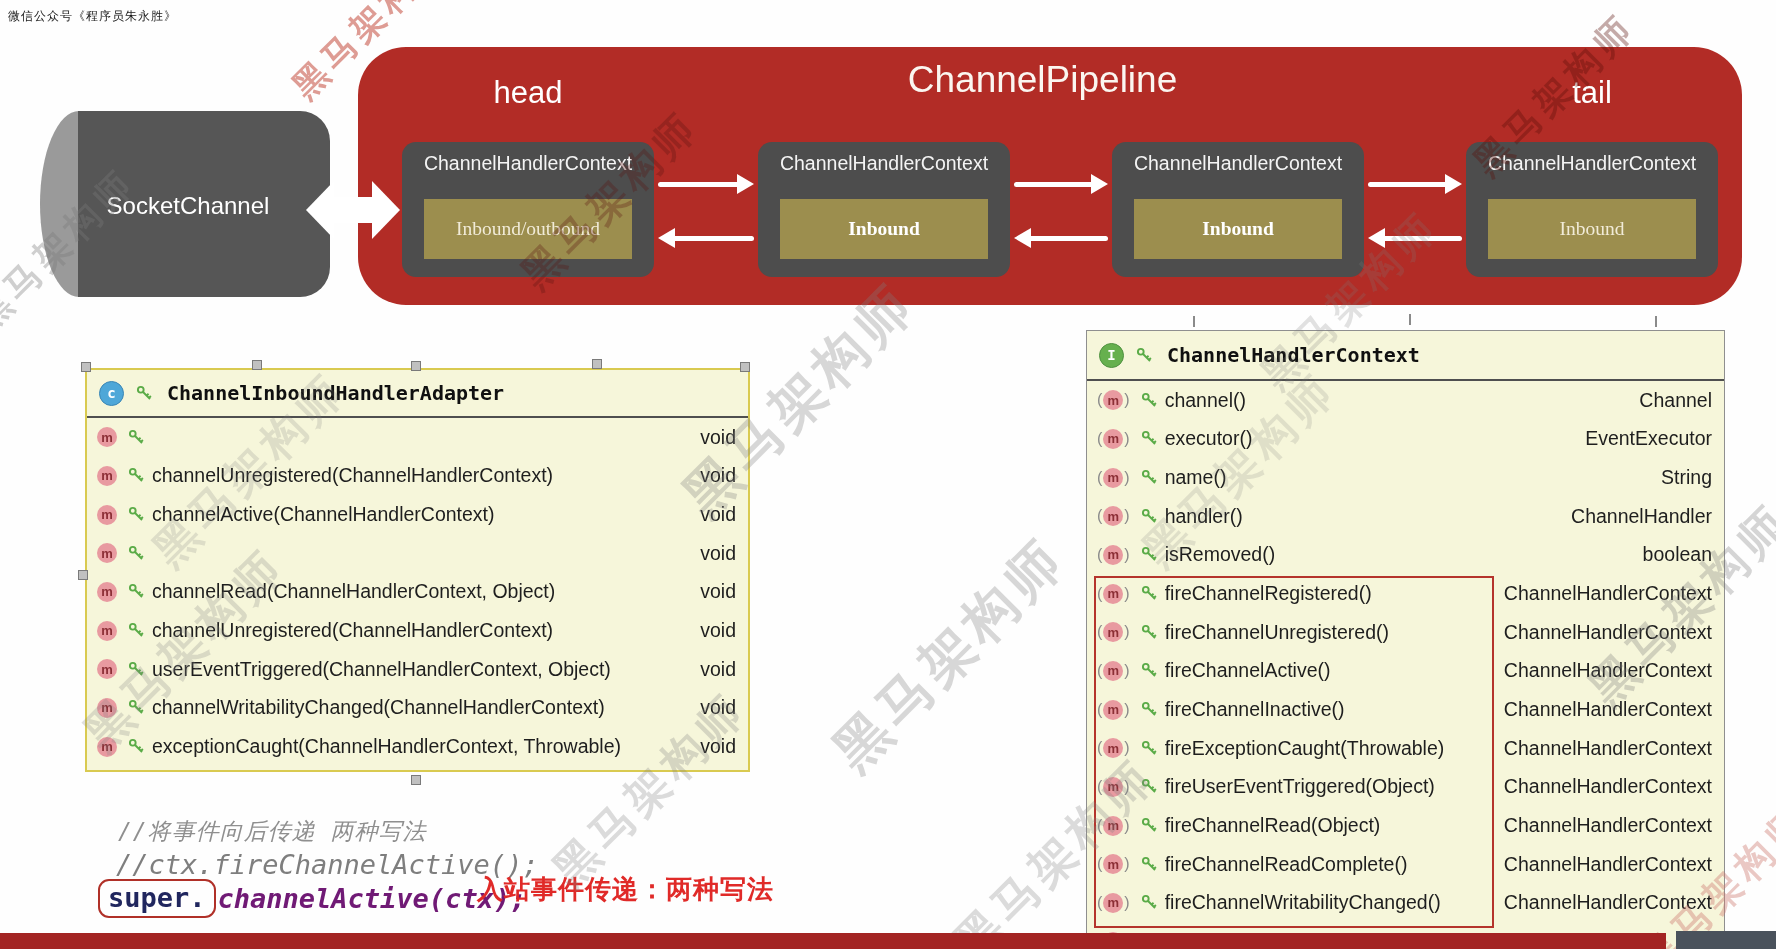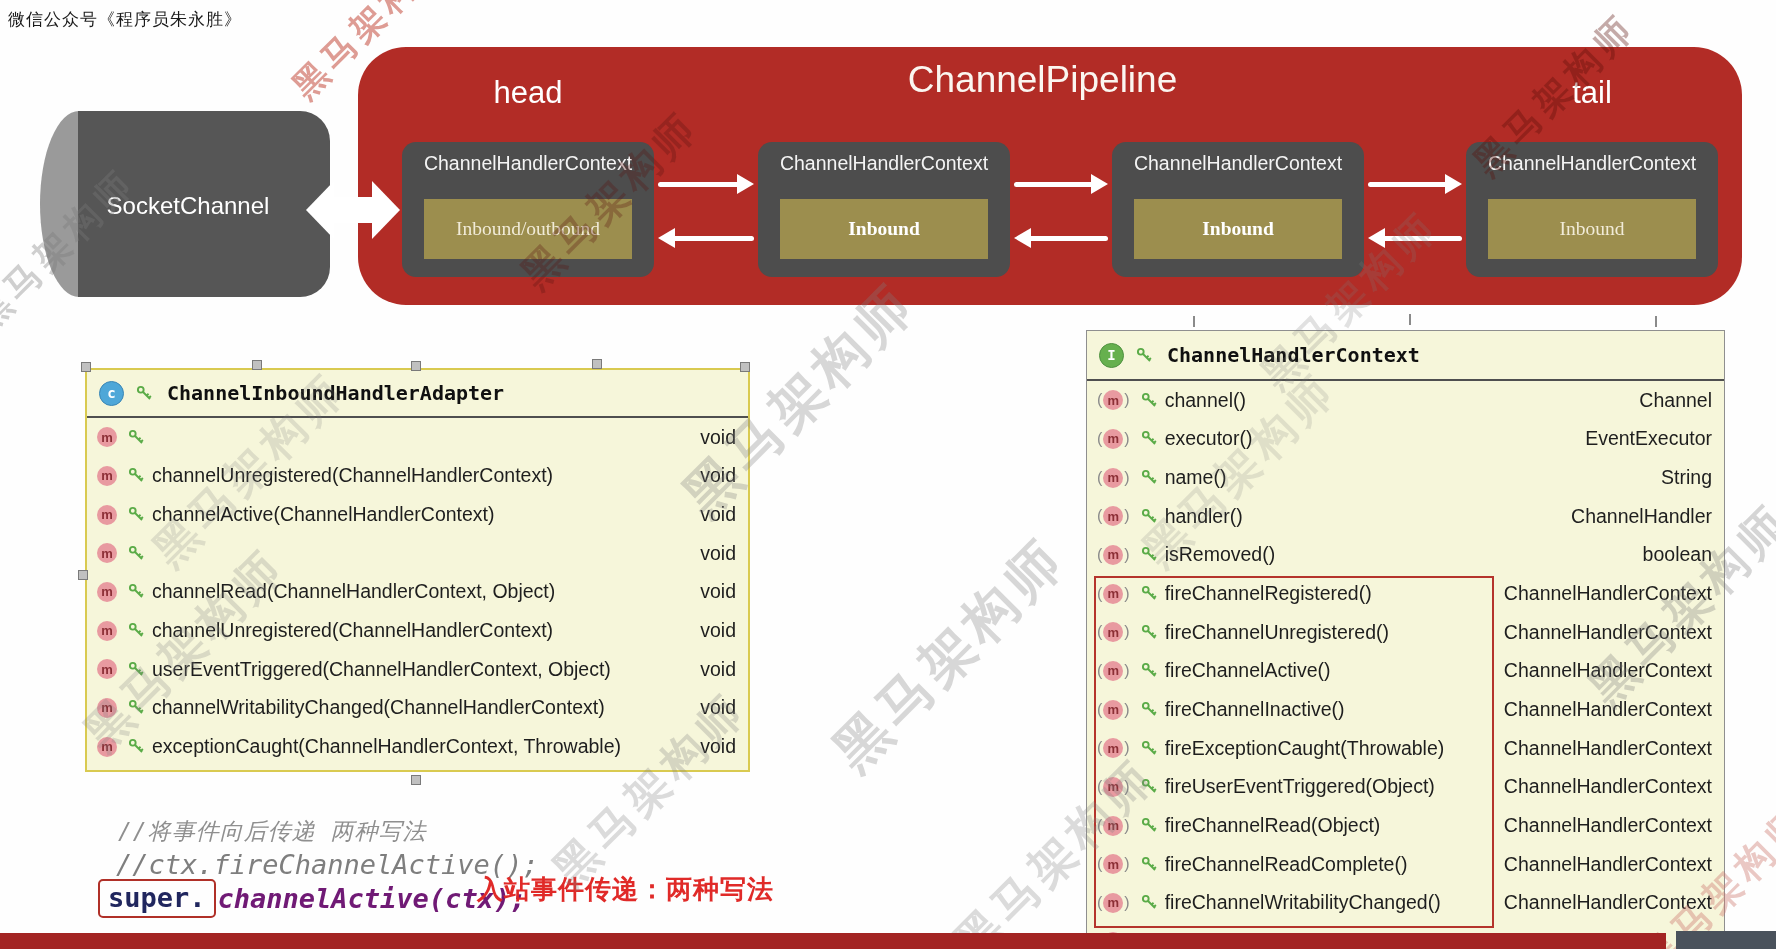--- a/index.html
+++ b/index.html
@@ -1,21 +1,21 @@
 <!DOCTYPE html>
 <html><head>
 <meta charset="utf-8">
 <style>
   html,body{margin:0;padding:0;}
   body{width:1776px;height:949px;position:relative;overflow:hidden;background:#fefefe;
        font-family:"Liberation Sans",sans-serif;}
   .abs{position:absolute;}
 
   
-  .credit{left:8px;top:8px;font-family:"DejaVu Serif",serif;font-size:17px;color:#1a1a1a;letter-spacing:1px;}
+  .credit{left:8px;top:8px;font-family:"DejaVu Serif",serif;font-size:12px;color:#1a1a1a;letter-spacing:1px;}
 
   
   .pipeline{left:358px;top:47px;width:1384px;height:258px;background:#b22c26;border-radius:48px;}
   .pipe-title{left:0;right:15px;top:12px;text-align:center;color:#fbf6f0;font-size:37px;}
   .side-label{top:28px;width:200px;text-align:center;color:#fff;font-size:31px;}
   .head-label{left:70px;}
   .tail-label{left:1134px;}
   .ctx-box{top:95px;width:252px;height:135px;background:#4d4d4d;border-radius:14px;}
   .ctx-b1{left:44px;} .ctx-b2{left:400px;} .ctx-b3{left:754px;} .ctx-b4{left:1108px;}
   .ctx-title{left:0;right:0;top:10px;text-align:center;color:#f4f4f4;font-size:19.5px;}
@@ -66,21 +66,21 @@
   .key{flex:none;margin-left:4px;}
   .prow{display:flex;align-items:center;height:38.66px;padding:0 12px 0 10px;gap:7px;font-size:19.5px;color:#1e1e1e;}
   .prow .mname{white-space:nowrap;}
   .prow .mtype{margin-left:auto;white-space:nowrap;}
   .fire-box{left:7px;top:245px;width:396px;height:348px;border:2px solid #b5342c;pointer-events:none;z-index:4;}
 
   
   .cmt1{left:118px;top:816px;font-family:"DejaVu Sans Mono",monospace;font-style:italic;font-size:23px;color:#8f8f8f;letter-spacing:1px;}
   .cmt2{left:116px;top:849px;font-family:"DejaVu Sans Mono",monospace;font-style:italic;font-size:27px;color:#7e7e7e;}
   .codeline{left:98px;top:879px;display:flex;align-items:center;font-family:"DejaVu Sans Mono",monospace;font-weight:bold;font-size:27px;}
-  .super-box{border:2.5px solid #b03028;border-radius:5px;padding:1px 8px 3px 8px;color:#20265e;}
+  .super-box{border:2.5px solid #b03028;border-radius:11px;padding:1px 8px 3px 8px;color:#20265e;}
   .code-rest{color:#701a75;margin-left:2px;font-style:italic;}
   .annot{left:477px;top:872px;font-size:26px;font-weight:bold;color:#e02a28;letter-spacing:1px;}
 
   
   .bar-red{left:0;top:933px;width:1666px;height:16px;background:#a32423;z-index:6;}
   .bar-slate{left:1676px;top:931px;width:100px;height:18px;background:#4a525c;z-index:6;}
 
   
   .hd{width:8px;height:8px;background:#c0c0c0;border:1px solid #7a7a7a;z-index:7;}
   .tick{width:2px;height:11px;background:#8a8a8a;z-index:7;}

